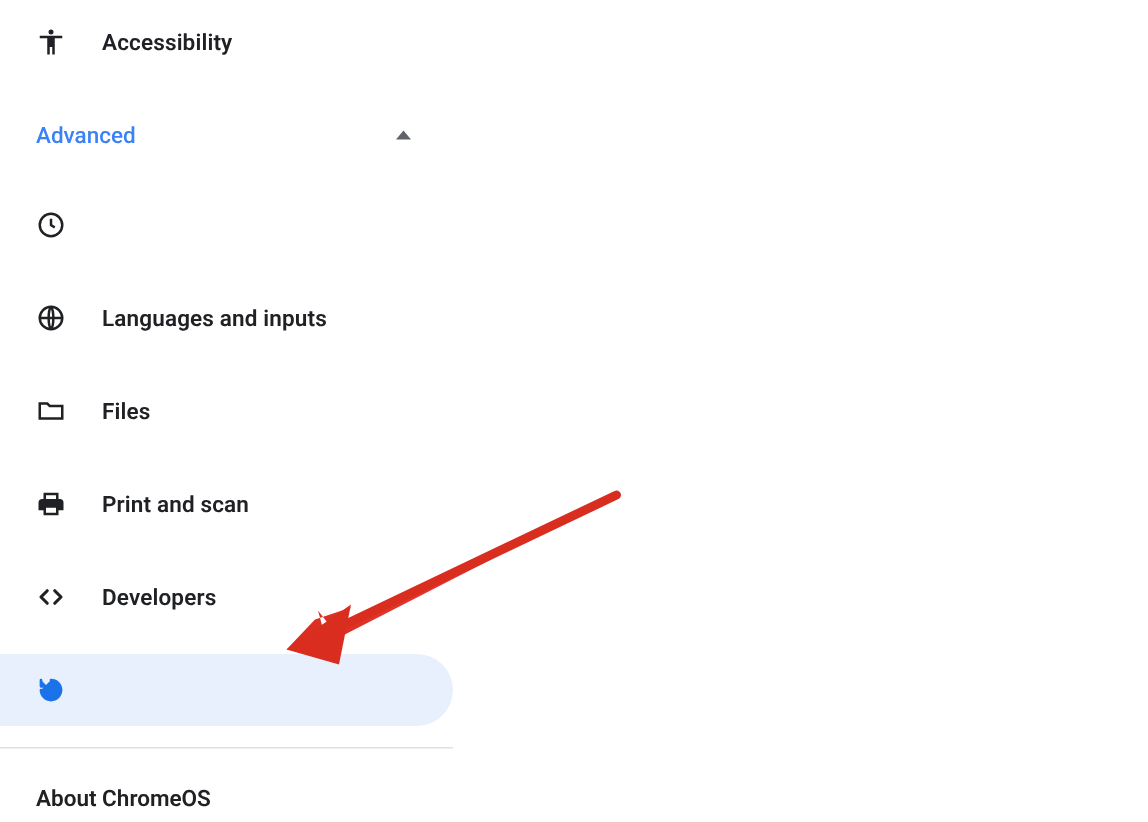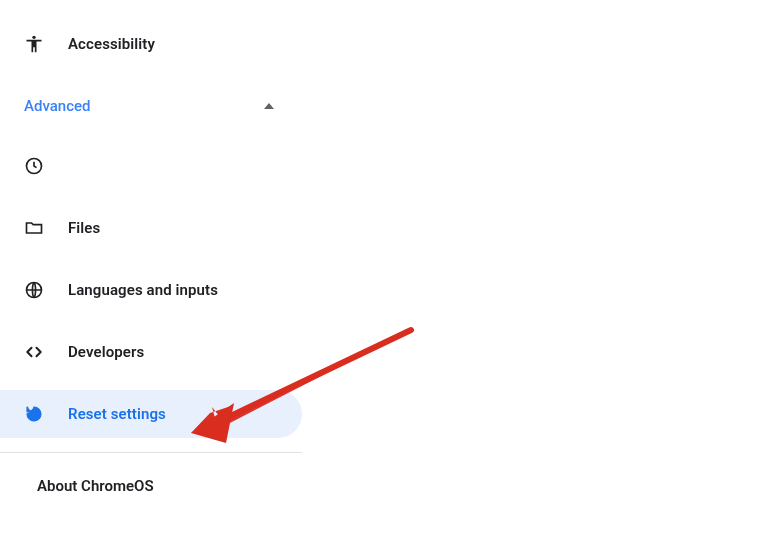--- a/index.html
+++ b/index.html
@@ -8,21 +8,21 @@
     width: 765px;
     height: 548px;
     font-family: Roboto, "Segoe UI", Arial, sans-serif;
     background: #fff;
     color: #202124;
     position: relative;
     overflow: hidden;
   }
   .sidebar {
     width: 302px;
-    padding-top: 20px;
+    padding-top: 4px;
   }
   .item {
     display: flex;
     align-items: center;
     height: 48px;
     padding-left: 24px;
     border-radius: 0 24px 24px 0;
     cursor: pointer;
     margin-bottom: 14px;
   }
@@ -73,21 +73,20 @@
     margin: 8px 0 0 0;
     width: 302px;
   }
   .about {
     padding: 24px 0 0 24px;
     font-size: 15px;
     font-weight: 600;
     color: #202124;
     cursor: pointer;
     display: inline-block;
-    margin-left: 13px;
   }
   .arrow-annotation {
     position: absolute;
     left: 176px;
     top: 325px;
     pointer-events: none;
   }
 </style>
 </head>
 <body>
@@ -114,54 +113,61 @@
       <svg viewBox="0 0 24 24" width="20" height="20" fill="none" stroke="#202124" stroke-width="2">
           <circle cx="12" cy="12" r="9"></circle>
           <path d="M12 7v5l3 2"></path>
         </svg>
     </span>
   </div>
 
   <div class="item">
     <span class="icon">
       <svg viewBox="0 0 24 24" width="20" height="20" fill="none" stroke="#202124" stroke-width="2">
+          <circle cx="12" cy="12" r="9"></circle>
+          <path d="M3 12h18M12 3c2.5 3 2.5 15 0 18M12 3c-2.5 3-2.5 15 0 18"></path>
+        </svg>
+    </span>
+    <span class="label">Languages and inputs</span>
+  </div>
+
+  <div class="item">
+    <span class="icon">
+      <svg viewBox="0 0 24 24" width="20" height="20" fill="none" stroke="#202124" stroke-width="2">
           <path d="M3 6h6l2 2h10v10H3z"></path>
         </svg>
     </span>
     <span class="label">Files</span>
   </div>
 
   <div class="item">
     <span class="icon">
-      <svg viewBox="0 0 24 24" width="20" height="20" fill="none" stroke="#202124" stroke-width="2">
-          <circle cx="12" cy="12" r="9"></circle>
-          <path d="M3 12h18M12 3c2.5 3 2.5 15 0 18M12 3c-2.5 3-2.5 15 0 18"></path>
+      <svg viewBox="0 0 24 24" width="20" height="20" fill="#202124">
+          <path d="M19 8h-1V3H6v5H5a3 3 0 00-3 3v6h4v4h12v-4h4v-6a3 3 0 00-3-3zM8 5h8v3H8V5zm8 14H8v-4h8v4z"></path>
         </svg>
     </span>
-    <span class="label">Languages and inputs</span>
+    <span class="label">Print and scan</span>
   </div>
-
 
   <div class="item">
     <span class="icon">
       <svg viewBox="0 0 24 24" width="20" height="20" fill="none" stroke="#202124" stroke-width="2.5" stroke-linecap="round" stroke-linejoin="round">
           <path d="M9 7l-5 5 5 5M15 7l5 5-5 5"></path>
         </svg>
     </span>
     <span class="label">Developers</span>
   </div>
 
   <div class="item selected">
     <span class="icon">
       <svg viewBox="0 0 24 24" width="20" height="20" fill="none" stroke="#1a73e8" stroke-width="2.2">
           <path d="M4 12a8 8 0 108-8" stroke-linecap="round"></path>
           <path d="M4 4v5h5" stroke-linecap="round" stroke-linejoin="round"></path>
         </svg>
     </span>
-    <span class="label">Reset settings</span>
   </div>
 
   <hr class="divider">
 
   <span class="about">About ChromeOS</span>
 </div>
 
 <svg class="arrow-annotation" width="250" height="140" viewBox="0 0 250 140">
   <defs>
     <linearGradient id="ag" x1="0" y1="0" x2="1" y2="0">

